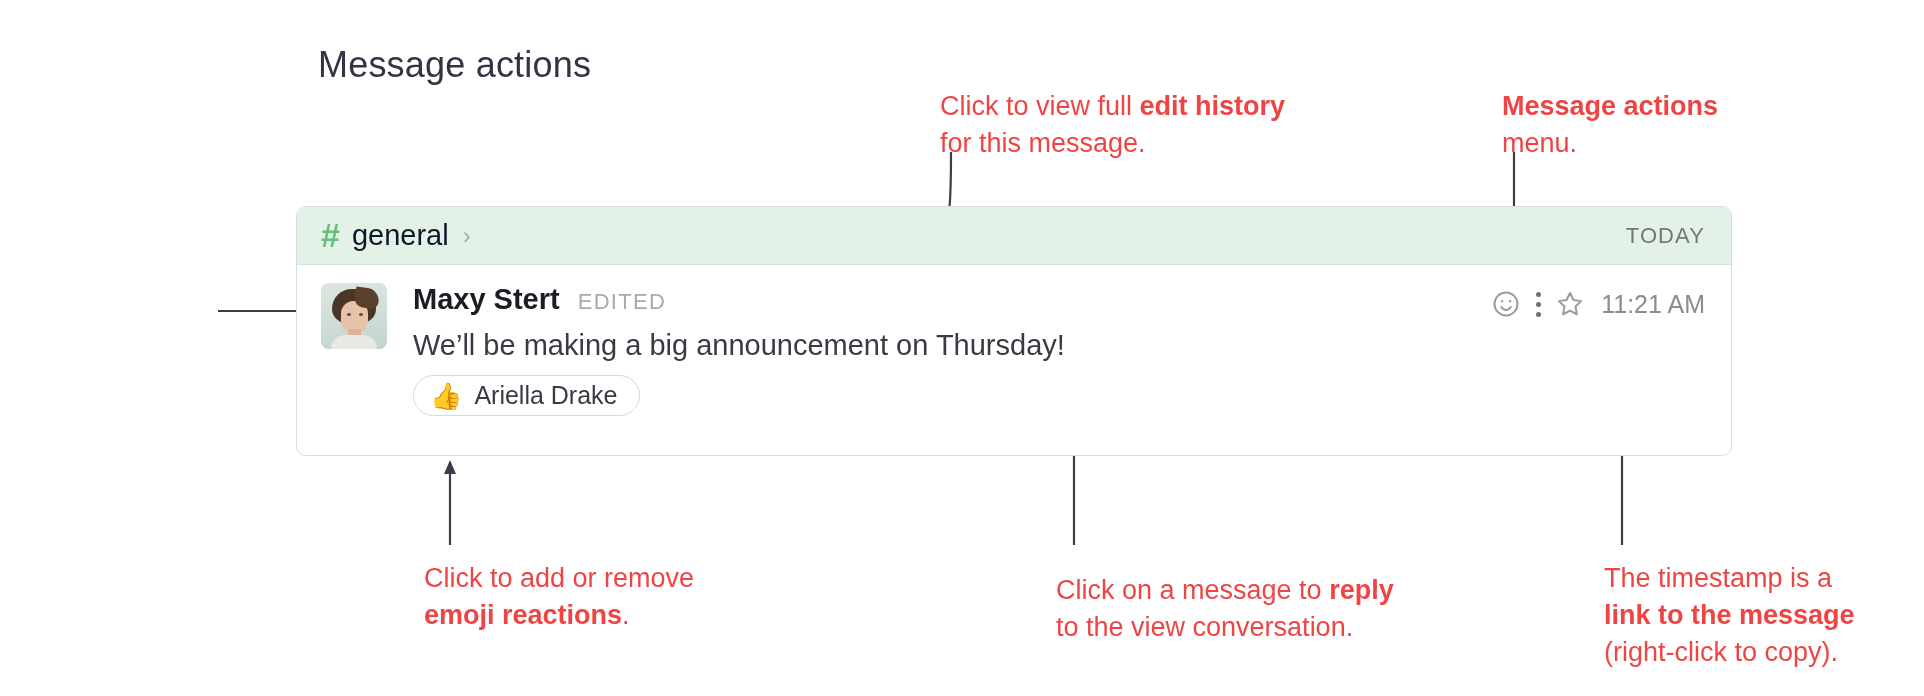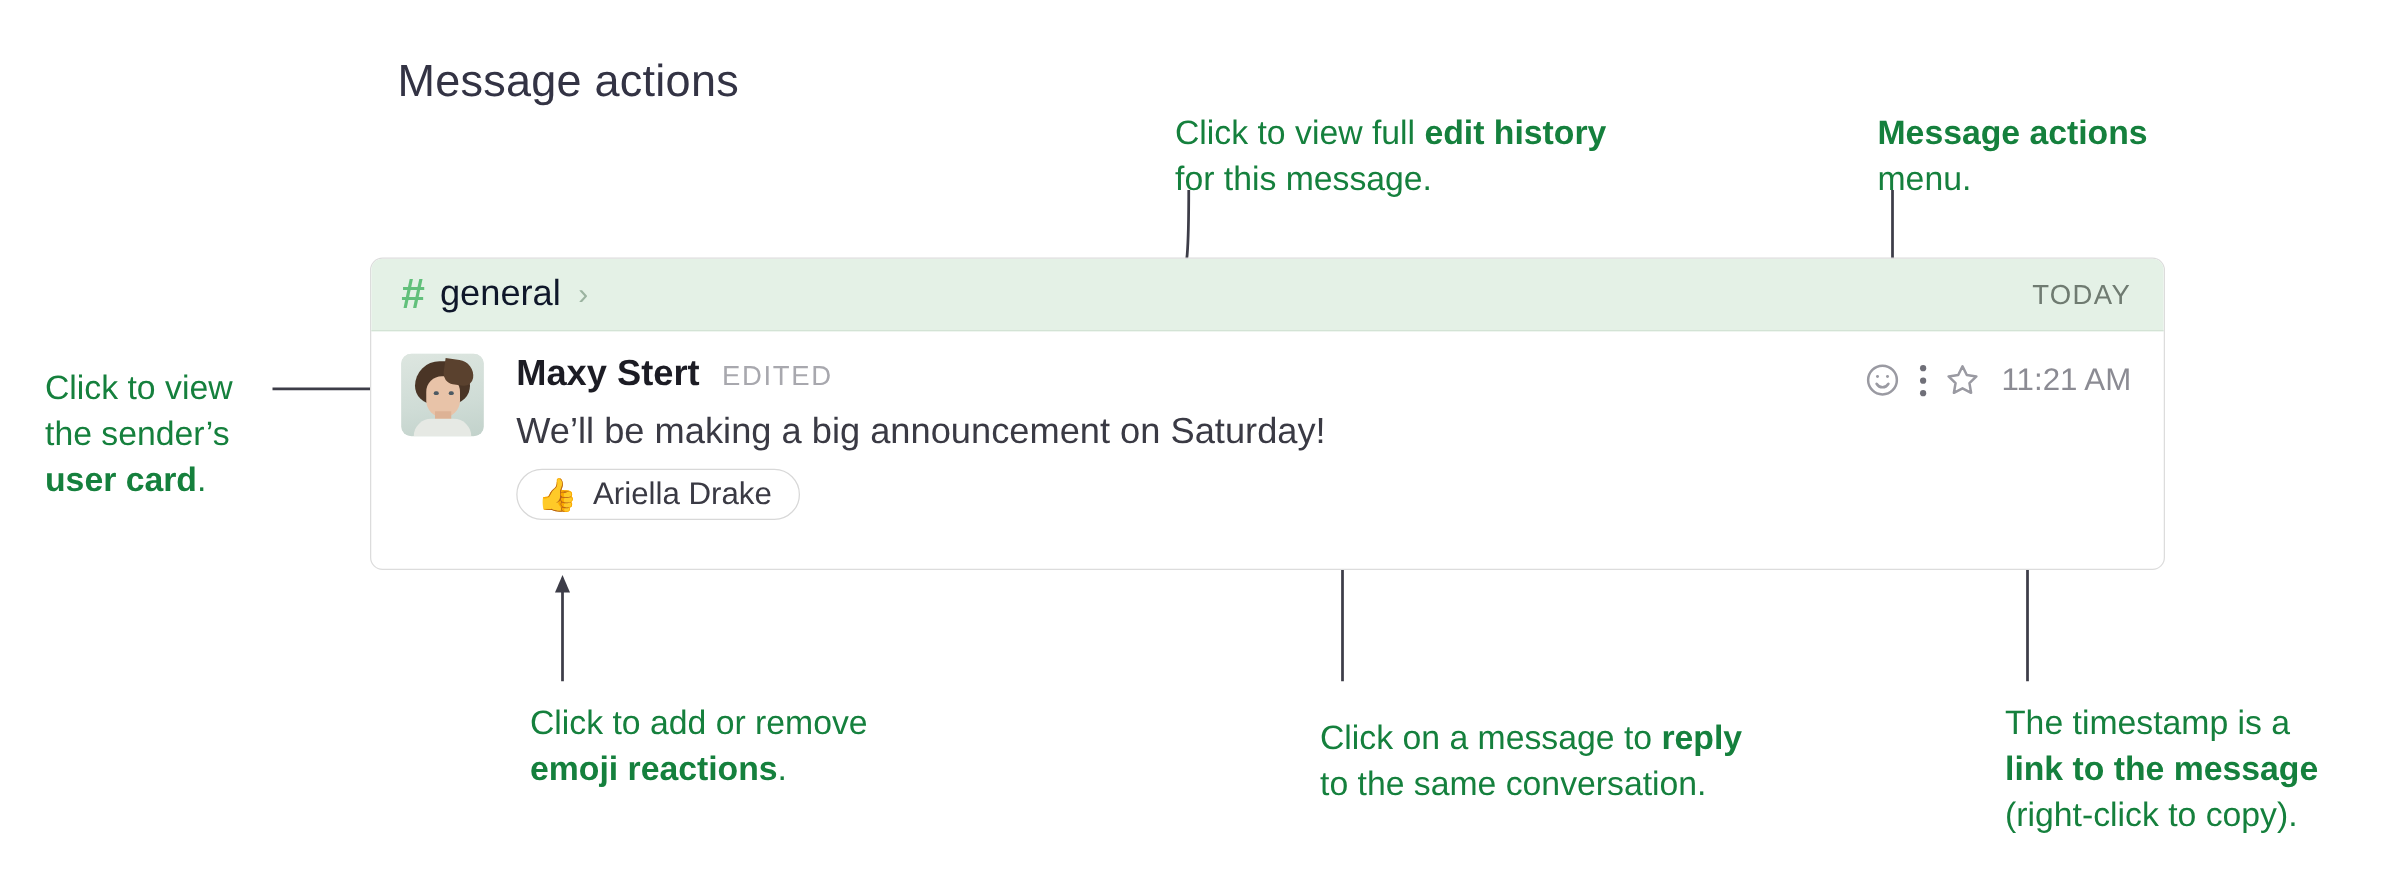--- a/index.html
+++ b/index.html
@@ -30,21 +30,21 @@
     color: #333344;
     letter-spacing: 0.2px;
     white-space: nowrap;
   }
 
   
   .annot {
     position: absolute;
     font-size: 27px;
     line-height: 37px;
-    color: #15803d;
+    color: #ef4444;
     white-space: nowrap;
   }
   .annot b { font-weight: 700; }
 
   #annot-edit-history { left: 940px; top: 88px; }
   #annot-message-actions { left: 1502px; top: 88px; }
   #annot-user-card { left: 36px; top: 292px; }
   #annot-emoji { left: 424px; top: 560px; }
   #annot-reply { left: 1056px; top: 572px; }
   #annot-timestamp { left: 1604px; top: 560px; }
@@ -232,34 +232,29 @@
   <div class="annot" id="annot-edit-history">
     <div><span>Click to view full </span><b>edit history</b></div>
     <div>for this message.</div>
   </div>
 
   <div class="annot" id="annot-message-actions">
     <div><b>Message actions</b></div>
     <div>menu.</div>
   </div>
 
-  <div class="annot" id="annot-user-card">
-    <div>Click to view</div>
-    <div>the sender’s</div>
-    <div><b>user card</b><span>.</span></div>
-  </div>
 
   <div class="annot" id="annot-emoji">
     <div>Click to add or remove</div>
     <div><b>emoji reactions</b><span>.</span></div>
   </div>
 
   <div class="annot" id="annot-reply">
     <div><span>Click on a message to </span><b>reply</b></div>
-    <div>to the same conversation.</div>
+    <div>to the view conversation.</div>
   </div>
 
   <div class="annot" id="annot-timestamp">
     <div>The timestamp is a</div>
     <div><b>link to the message</b></div>
     <div>(right-click to copy).</div>
   </div>
 
   <svg class="arrow-svg" style="left:0;top:0;width:1924px;height:696px">
 
@@ -302,21 +297,21 @@
         <span class="av-eye r"></span>
         <span class="av-neck"></span>
         <span class="av-body"></span>
       </div>
 
       <div id="message-content">
         <div id="message-meta">
           <span id="sender-name">Maxy Stert</span>
           <span id="edited-label">EDITED</span>
         </div>
-        <div id="message-text">We’ll be making a big announcement on Saturday!</div>
+        <div id="message-text">We’ll be making a big announcement on Thursday!</div>
         <div id="reactions-row">
           <span id="reaction-pill">
             <span id="reaction-emoji">👍</span>
             <span id="reaction-user">Ariella Drake</span>
           </span>
         </div>
       </div>
 
       <div id="message-controls">
         <span>

